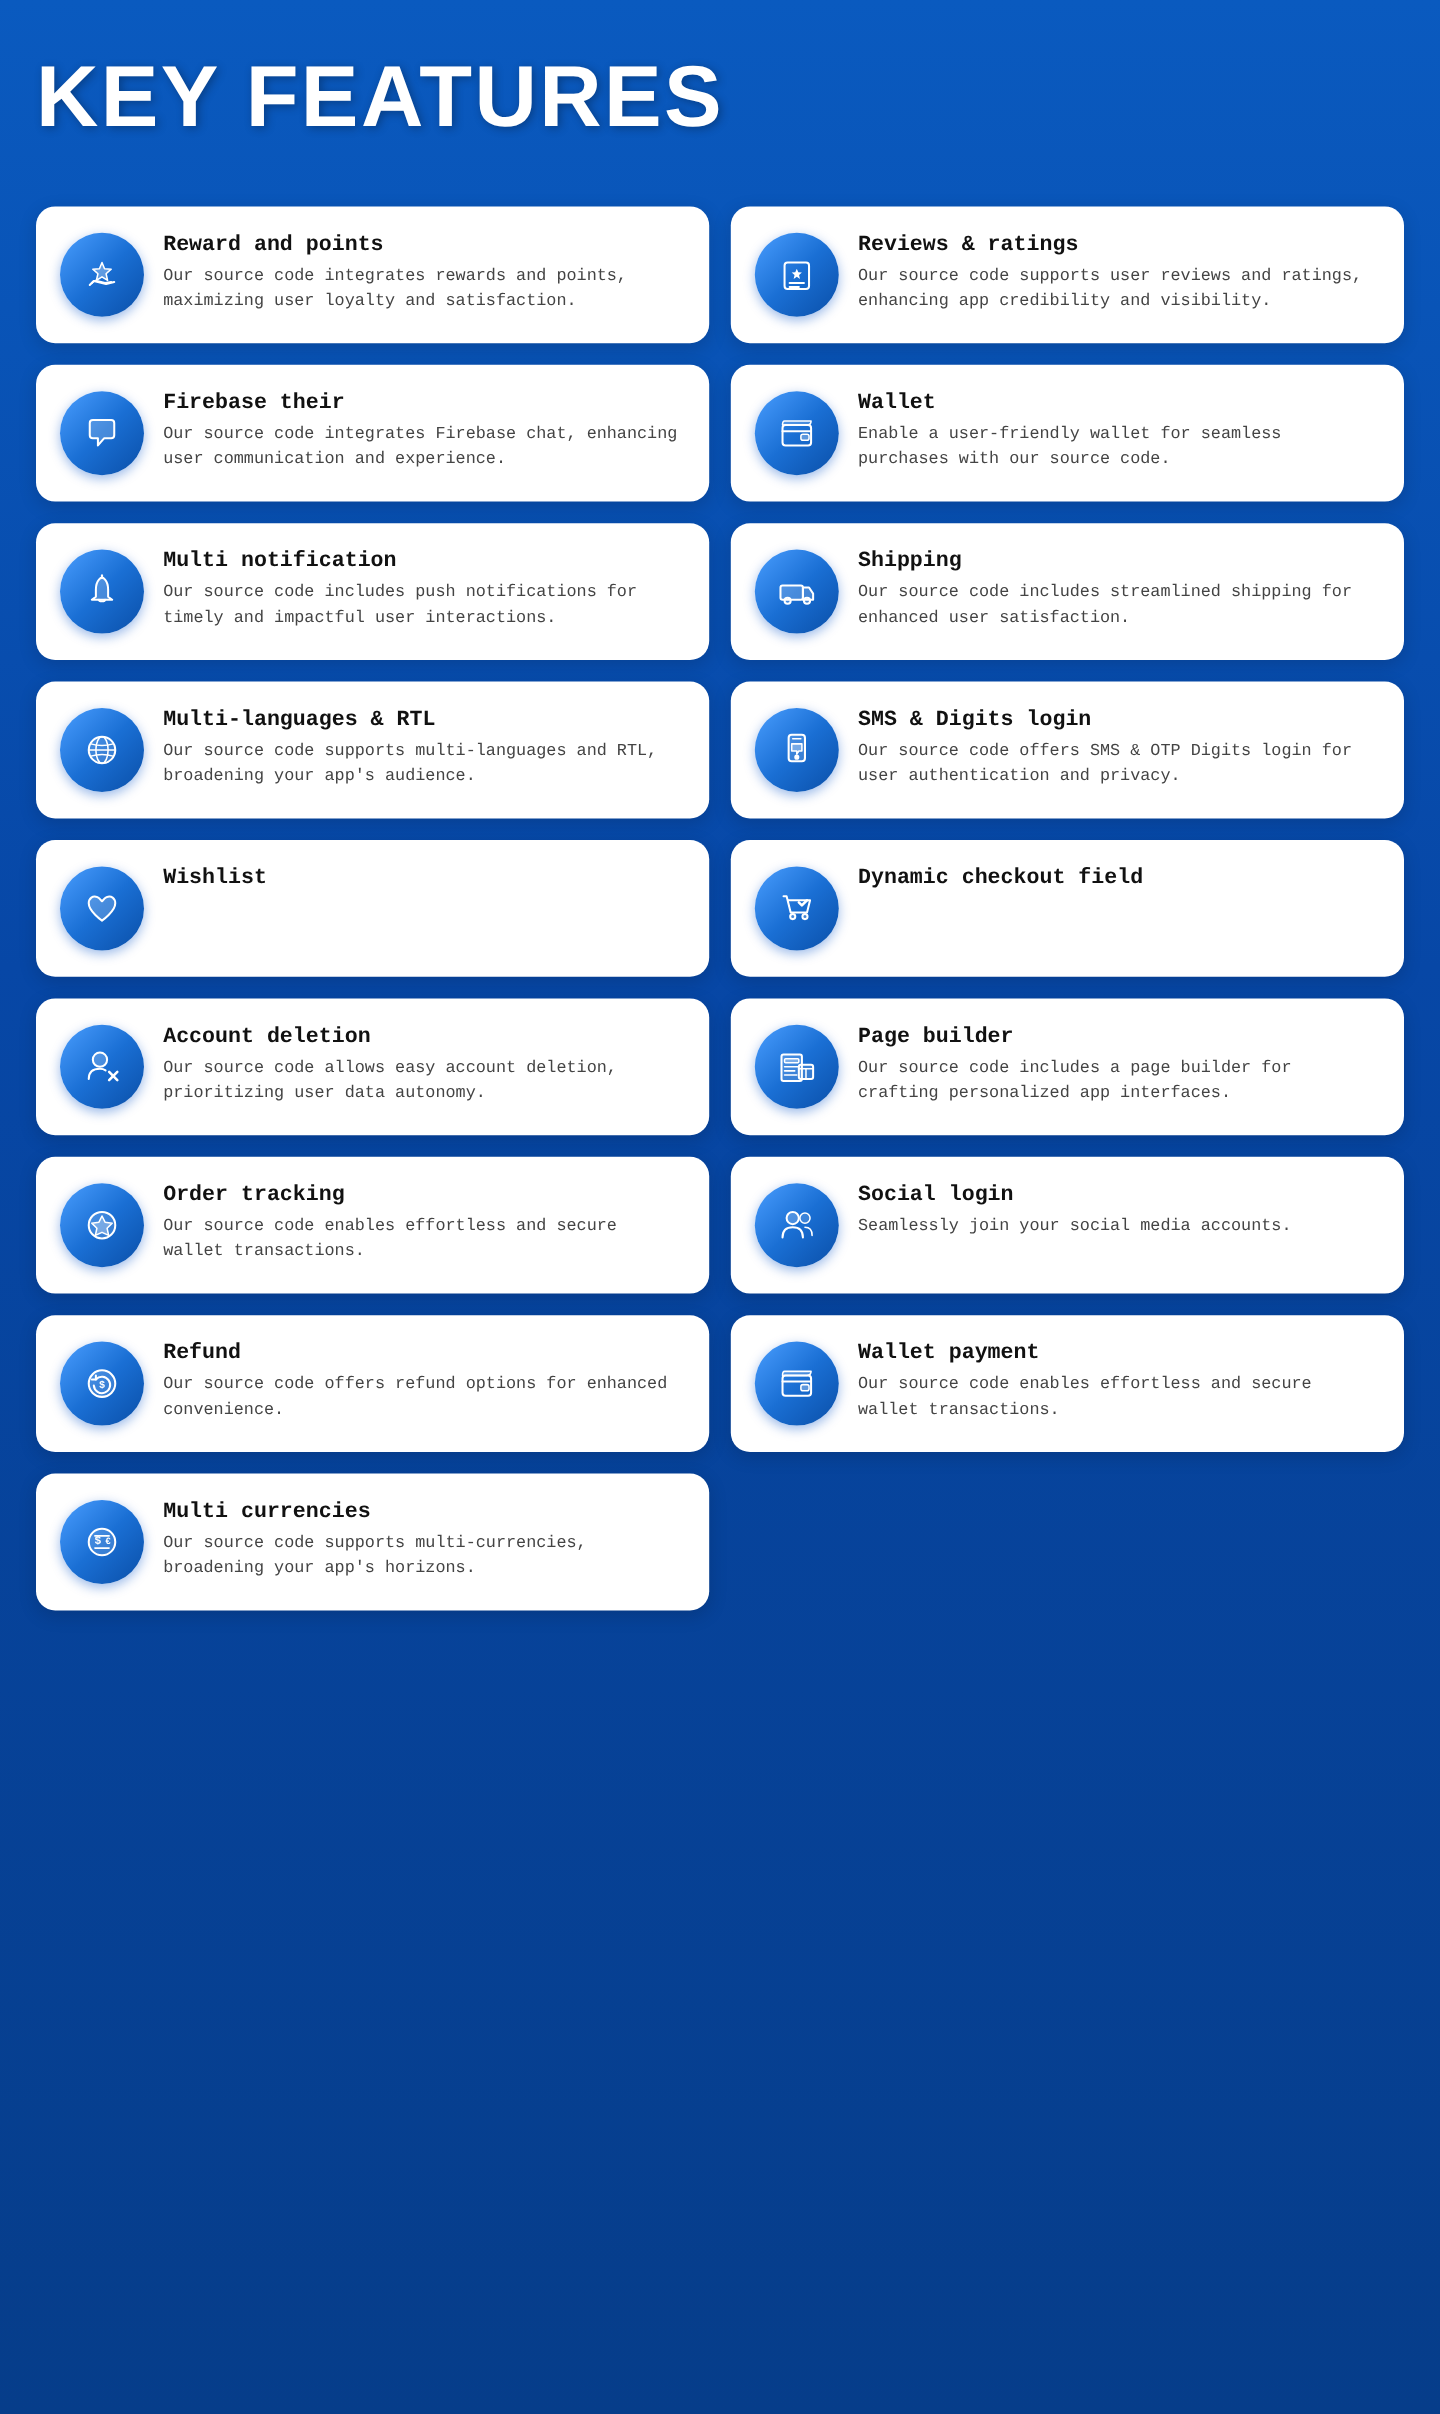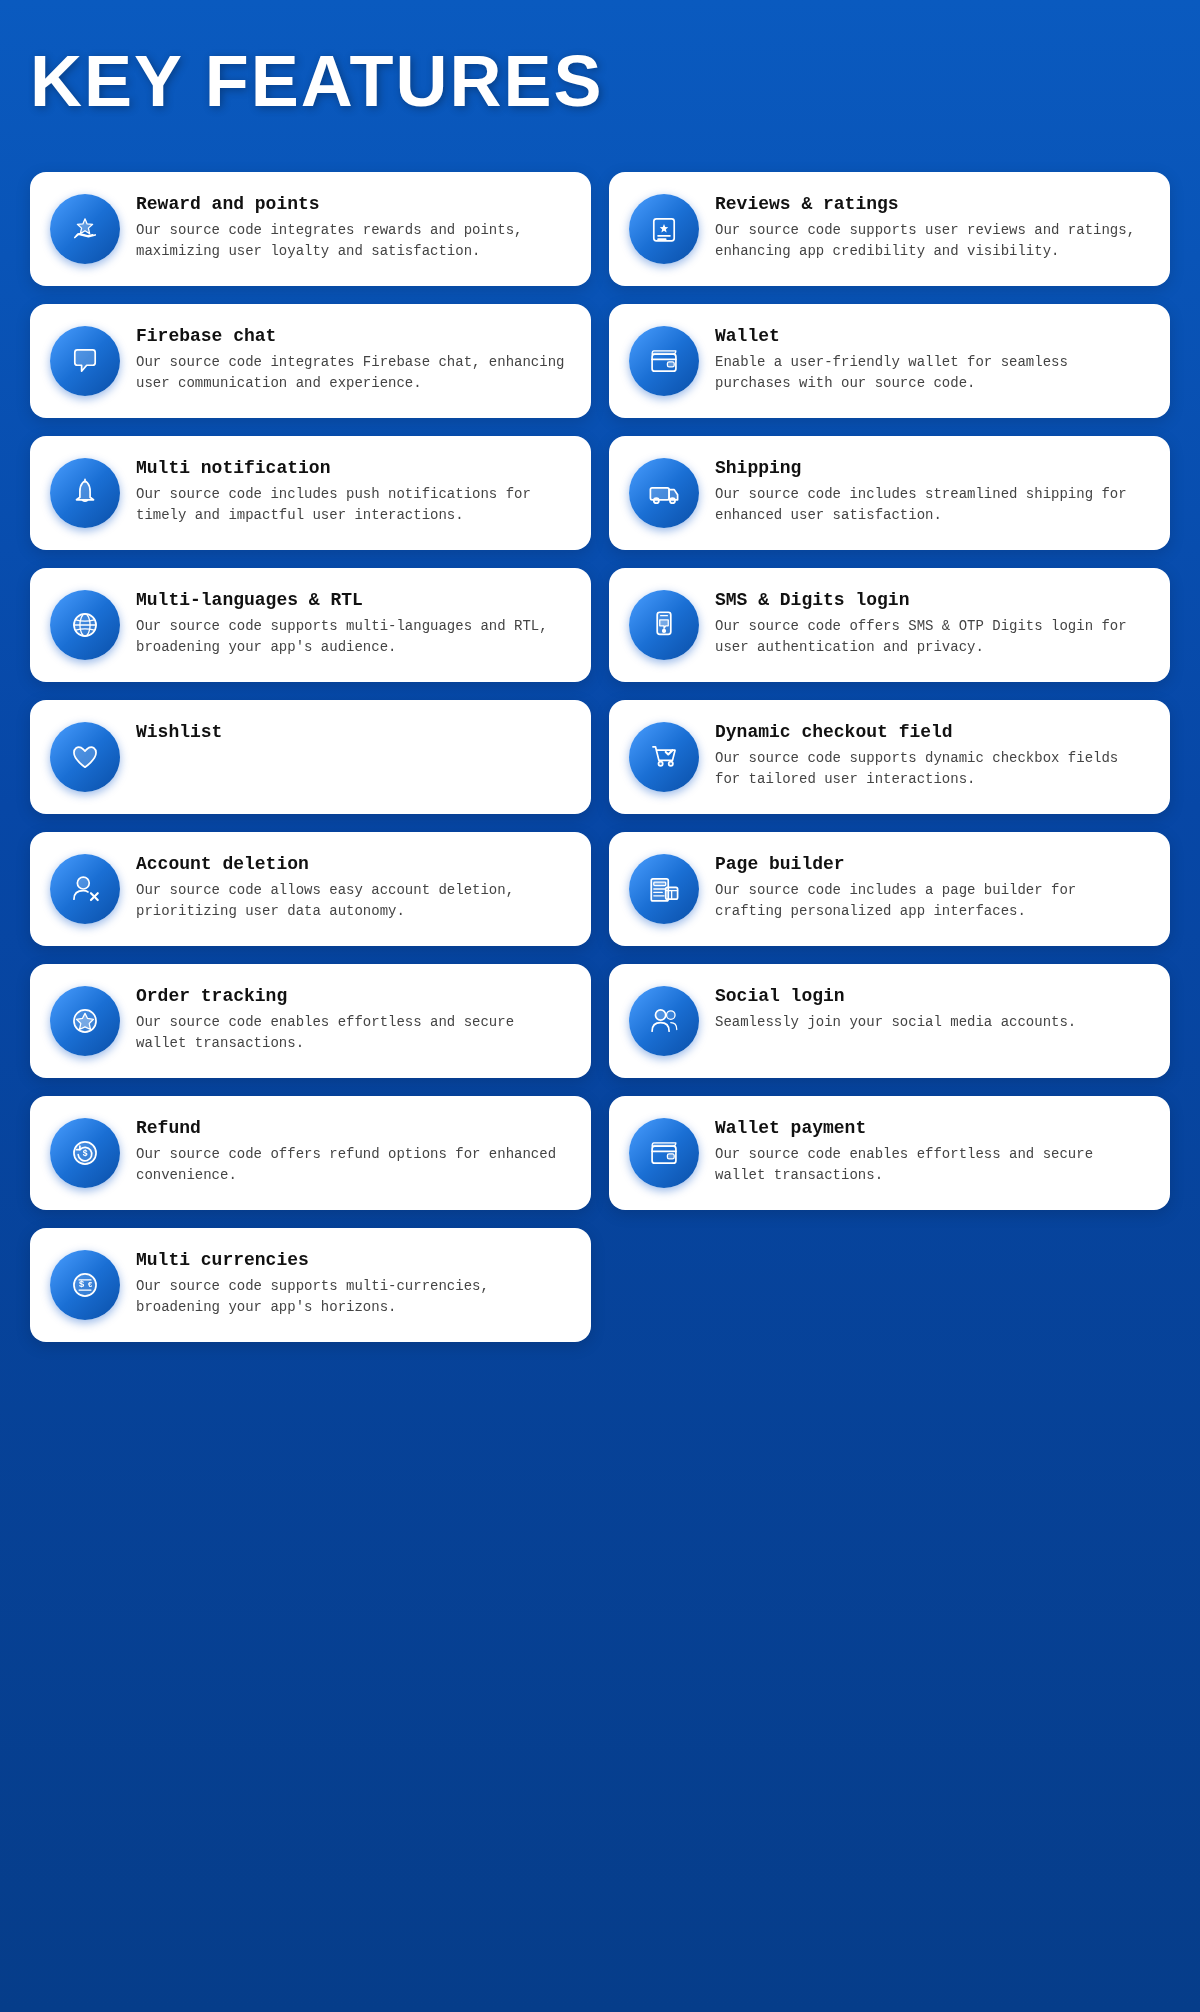--- a/index.html
+++ b/index.html
@@ -103,21 +103,21 @@
       <div class="feature-desc">Our source code supports user reviews and ratings, enhancing app credibility and visibility.</div>
     </div>
   </div>
     <div class="feature-card">
     <div class="icon-wrapper">
       <svg class="feat-icon" viewBox="0 0 40 40">
       <path d="M8 10 Q8 7 11 7 L29 7 Q32 7 32 10 L32 22 Q32 25 29 25 L22 25 L16 32 L16 25 L11 25 Q8 25 8 22 Z" stroke="white" stroke-width="2" fill="rgba(255,255,255,0.2)"></path>
     </svg>
     </div>
     <div class="feature-text">
-      <div class="feature-title">Firebase chat</div>
+      <div class="feature-title">Firebase their</div>
       <div class="feature-desc">Our source code integrates Firebase chat, enhancing user communication and experience.</div>
     </div>
   </div>
     <div class="feature-card">
     <div class="icon-wrapper">
       <svg class="feat-icon" viewBox="0 0 40 40">
       <rect x="6" y="12" width="28" height="20" rx="3" stroke="white" stroke-width="2"></rect>
       <path d="M6 18 L34 18" stroke="white" stroke-width="2"></path>
       <rect x="24" y="21" width="8" height="6" rx="2" stroke="white" stroke-width="1.5" fill="rgba(255,255,255,0.3)"></rect>
       <path d="M6 12 L30 12 Q34 12 34 8 L8 8 Q6 8 6 12" stroke="white" stroke-width="1.5" fill="rgba(255,255,255,0.2)"></path>
@@ -198,21 +198,20 @@
     <div class="icon-wrapper">
       <svg class="feat-icon" viewBox="0 0 40 40">
       <path d="M7 8 L10 8 L14 24 L30 24 L33 12 L12 12" stroke="white" stroke-width="2" fill="none" stroke-linecap="round"></path>
       <circle cx="16" cy="28" r="2.5" stroke="white" stroke-width="2" fill="rgba(255,255,255,0.2)"></circle>
       <circle cx="28" cy="28" r="2.5" stroke="white" stroke-width="2" fill="rgba(255,255,255,0.2)"></circle>
       <path d="M22 14 L25 17 L30 12" stroke="white" stroke-width="2.5" stroke-linecap="round"></path>
     </svg>
     </div>
     <div class="feature-text">
       <div class="feature-title">Dynamic checkout field</div>
-      <div class="feature-desc">Our source code supports dynamic checkbox fields for tailored user interactions.</div>
     </div>
   </div>
     <div class="feature-card">
     <div class="icon-wrapper">
       <svg class="feat-icon" viewBox="0 0 40 40">
       <circle cx="18" cy="13" r="7" stroke="white" stroke-width="2" fill="rgba(255,255,255,0.2)"></circle>
       <path d="M7 32 C7 25 11 22 18 22 C20 22 22 22.5 23.5 23.5" stroke="white" stroke-width="2" fill="none" stroke-linecap="round"></path>
       <line x1="27" y1="25" x2="35" y2="33" stroke="white" stroke-width="2.5" stroke-linecap="round"></line>
       <line x1="35" y1="25" x2="27" y2="33" stroke="white" stroke-width="2.5" stroke-linecap="round"></line>
     </svg>

